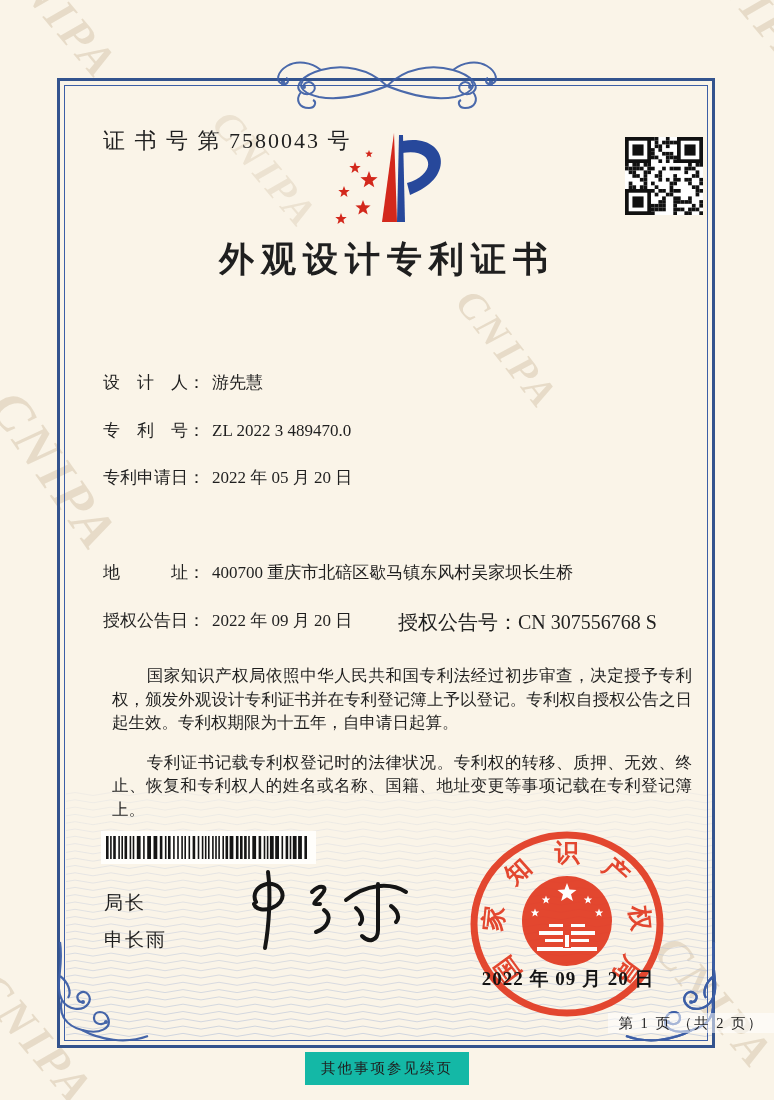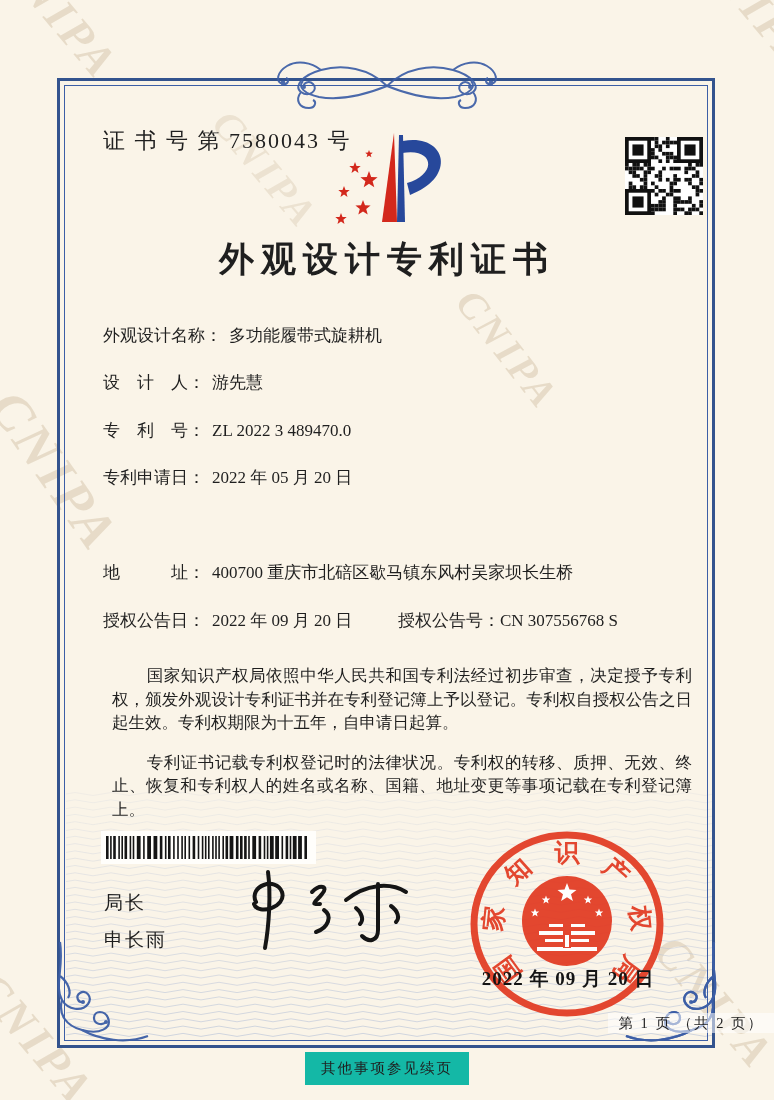--- a/index.html
+++ b/index.html
@@ -10,21 +10,21 @@
   body{background:#e9e3d6;font-family:"Liberation Serif","DejaVu Serif",serif;color:var(--ink);}
   .page{position:relative;width:774px;height:1100px;margin:0 auto;background:#faf4e8;overflow:hidden;}
   .wm{position:absolute;font-family:"Liberation Serif","DejaVu Serif",serif;font-style:italic;font-weight:bold;
       color:var(--wm);opacity:.42;white-space:nowrap;pointer-events:none;letter-spacing:4px;}
   .frame-outer{position:absolute;left:57px;top:78px;width:652px;height:964px;border:3px solid var(--frame);}
   .frame-inner{position:absolute;left:64px;top:85px;width:642px;height:954px;border:1px solid var(--orn);}
   .cert-no{position:absolute;left:103px;top:126px;font-size:22px;letter-spacing:2px;}
   .title{position:absolute;left:0;right:0;top:236px;text-align:center;font-size:35px;font-weight:bold;letter-spacing:7px;}
   .row{position:absolute;left:103px;font-size:17px;white-space:nowrap;}
   .row .val{margin-left:7px;}
-  .grant-no{position:absolute;left:398px;font-size:17px;white-space:nowrap;}
+  .grant-no{position:absolute;left:398px;font-size:20px;white-space:nowrap;}
   .paras{position:absolute;left:96px;top:648px;width:612px;font-size:16.5px;line-height:23.5px;text-align:justify;}
   .paras p{margin:16px;text-indent:2.1em;}
   .officer{position:absolute;left:104px;font-family:"Liberation Sans","DejaVu Sans",sans-serif;font-size:19px;letter-spacing:2px;color:#1d1d1d;}
   .seal-date{position:absolute;left:458px;top:966px;width:220px;text-align:center;font-size:19px;letter-spacing:1px;color:#141414;font-weight:bold;}
   .page-info{position:absolute;left:0;right:0;top:1014px;text-align:right;font-size:14.5px;letter-spacing:2px;}
   .page-info span{background:rgba(255,255,255,.55);padding:2px 10px;}
   .note{position:absolute;left:50%;transform:translateX(-50%);top:1052px;background:#14b8a6;padding:7px 16px;font-size:14.5px;letter-spacing:2px;}
   svg{position:absolute;overflow:visible;}
 </style>
 </head>
@@ -270,23 +270,20 @@
       <rect x="52" y="0" width="26" height="26" fill="#111"></rect>
       <rect x="55.714285714285715" y="3.7142857142857144" width="18.571428571428573" height="18.571428571428573" fill="#fff"></rect>
       <rect x="59.42857142857143" y="7.428571428571429" width="11.142857142857142" height="11.142857142857142" fill="#111"></rect>
       <rect x="0" y="52" width="26" height="26" fill="#111"></rect>
       <rect x="3.7142857142857144" y="55.714285714285715" width="18.571428571428573" height="18.571428571428573" fill="#fff"></rect>
       <rect x="7.428571428571429" y="59.42857142857143" width="11.142857142857142" height="11.142857142857142" fill="#111"></rect>
     </svg>
 
   <div class="title">外观设计专利证书</div>
 
-  <div class="row" style="top:324px;">
-    <span>外观设计名称：</span><span class="val">多功能履带式旋耕机</span>
-  </div>
   <div class="row" style="top:371px;font-family:Liberation Mono, monospace;">
     <span>设　计　人：</span><span class="val">游先慧</span>
   </div>
   <div class="row" style="top:419px;">
     <span>专　利　号：</span><span class="val">ZL 2022 3 489470.0</span>
   </div>
   <div class="row" style="top:466px;">
     <span>专利申请日：</span><span class="val">2022 年 05 月 20 日</span>
   </div>
   <div class="row" style="top:561px;">

